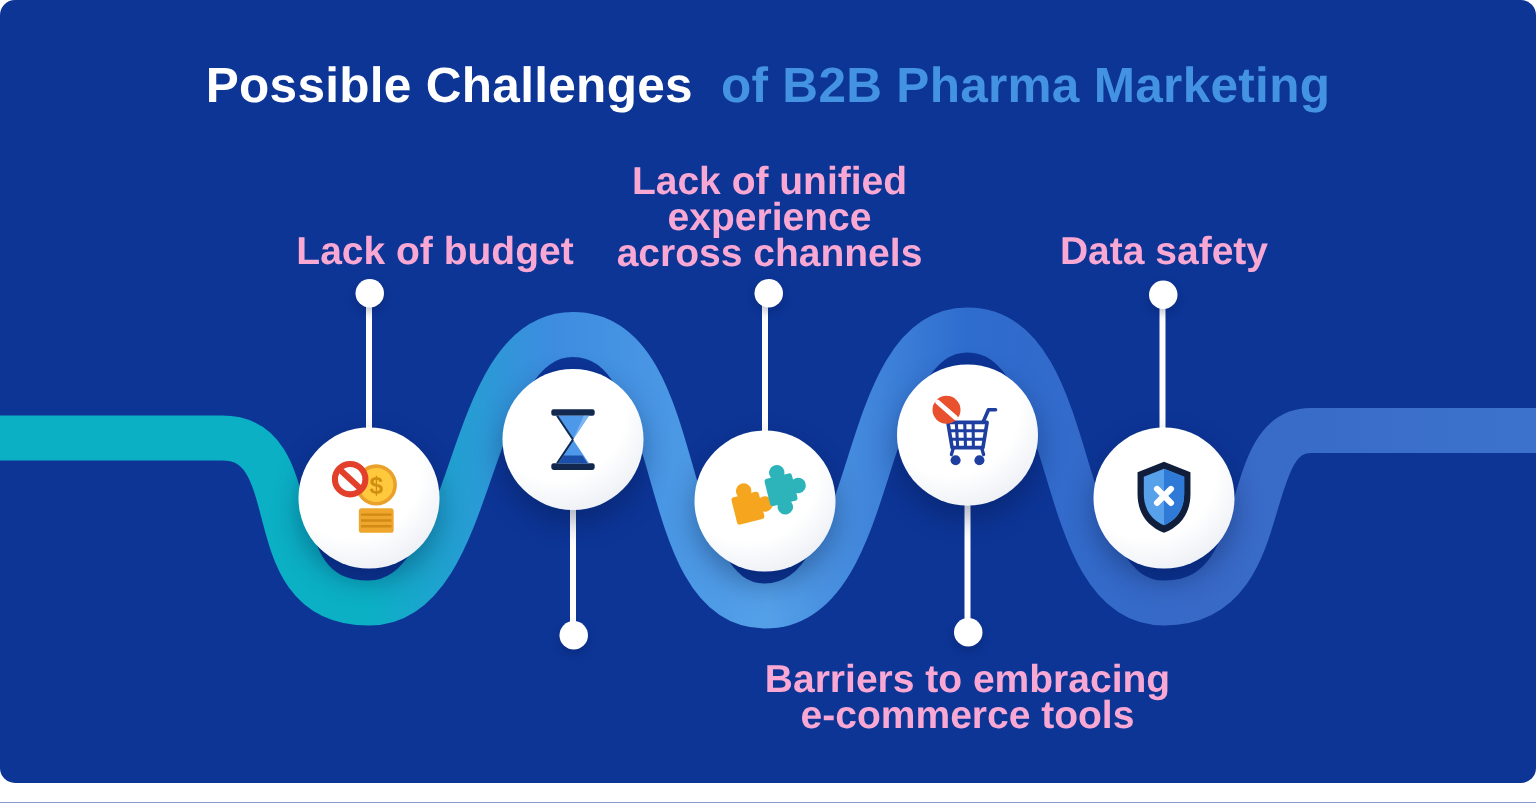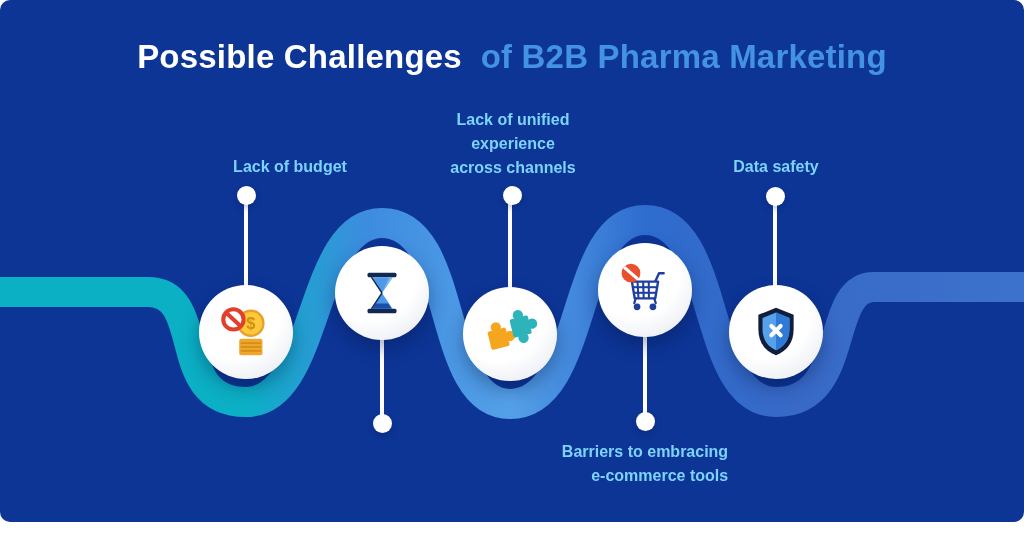--- a/index.html
+++ b/index.html
@@ -23,22 +23,22 @@
     position:absolute;width:19px;height:19px;border-radius:50%;
     background:#ffffff;z-index:3;box-shadow:0 3px 6px rgba(4,18,60,.25);
   }
   .node{
     position:absolute;width:94px;height:94px;border-radius:50%;z-index:4;
     background:radial-gradient(circle at 38% 30%, #ffffff 52%, #f2f4f8 72%, #dde3ec 100%);
     box-shadow:0 8px 18px rgba(4,18,60,.35);
     display:flex;align-items:center;justify-content:center;
   }
   .label{
-    position:absolute;z-index:5;color:#7dd3fc;font-weight:700;
-    font-size:16px;line-height:24px;text-align:center;
+    position:absolute;z-index:5;color:#f9a8d4;font-weight:700;
+    font-size:26px;line-height:24px;text-align:center;
     white-space:pre-line;transform:translateX(-50%);
   }
   
   #node-1{left:199px;top:285px;}
   #node-2{left:335px;top:246px;}
   #node-3{left:463px;top:287px;}
   #node-4{left:598px;top:243px;}
   #node-5{left:729px;top:285px;}
   #line-1{left:244px;top:195px;height:137px;}
   #line-2{left:380px;top:293px;height:130px;}
@@ -46,21 +46,21 @@
   #line-4{left:643px;top:290px;height:131px;}
   #line-5{left:773px;top:196px;height:136px;}
   #dot-1{left:237px;top:186px;}
   #dot-2{left:373px;top:414px;}
   #dot-3{left:503px;top:186px;}
   #dot-4{left:636px;top:412px;}
   #dot-5{left:766px;top:187px;}
   #label-1{left:246px;top:155px;margin-left:44px;}
   #label-2{left:382px;top:440px;}
   #label-3{left:513px;top:108px;}
-  #label-4{left:645px;top:440px;text-align:right;}
+  #label-4{left:645px;top:440px;}
   #label-5{left:776px;top:155px;}
 </style>
 </head>
 <body>
 
 <div id="canvas">
 
   <div class="title">
     <span class="main">Possible Challenges&nbsp;</span>
     <span class="accent">of B2B Pharma Marketing</span>

